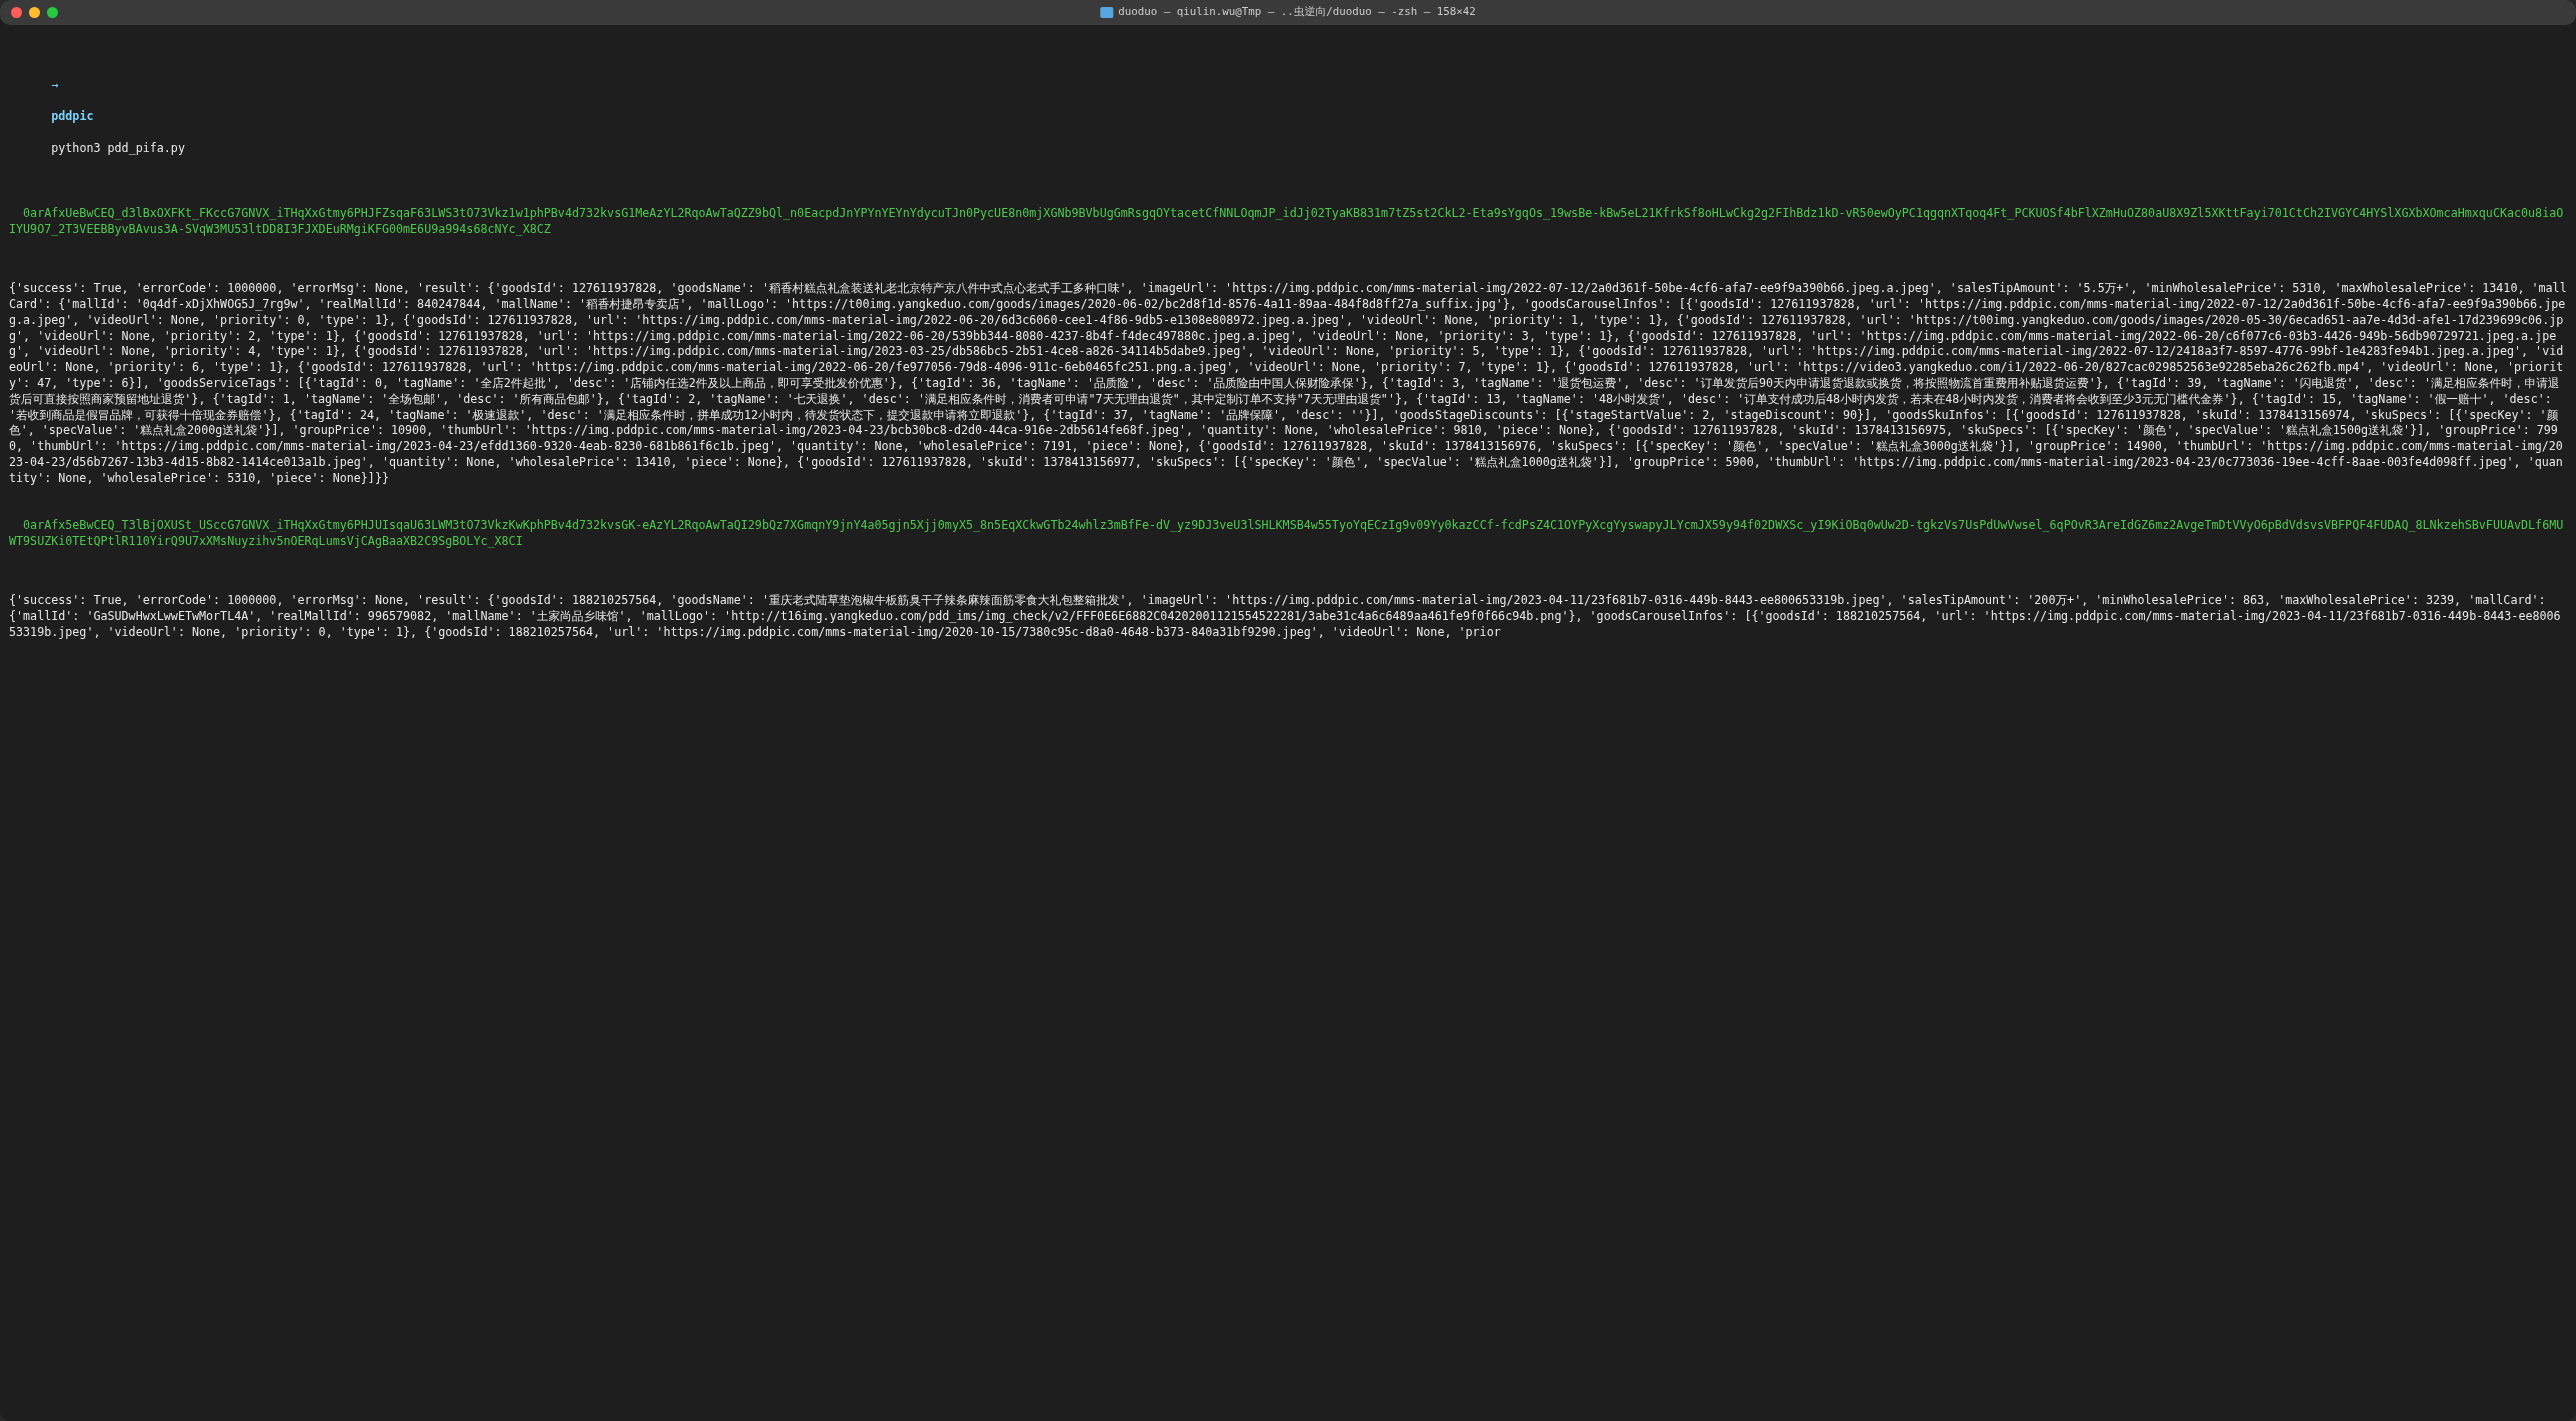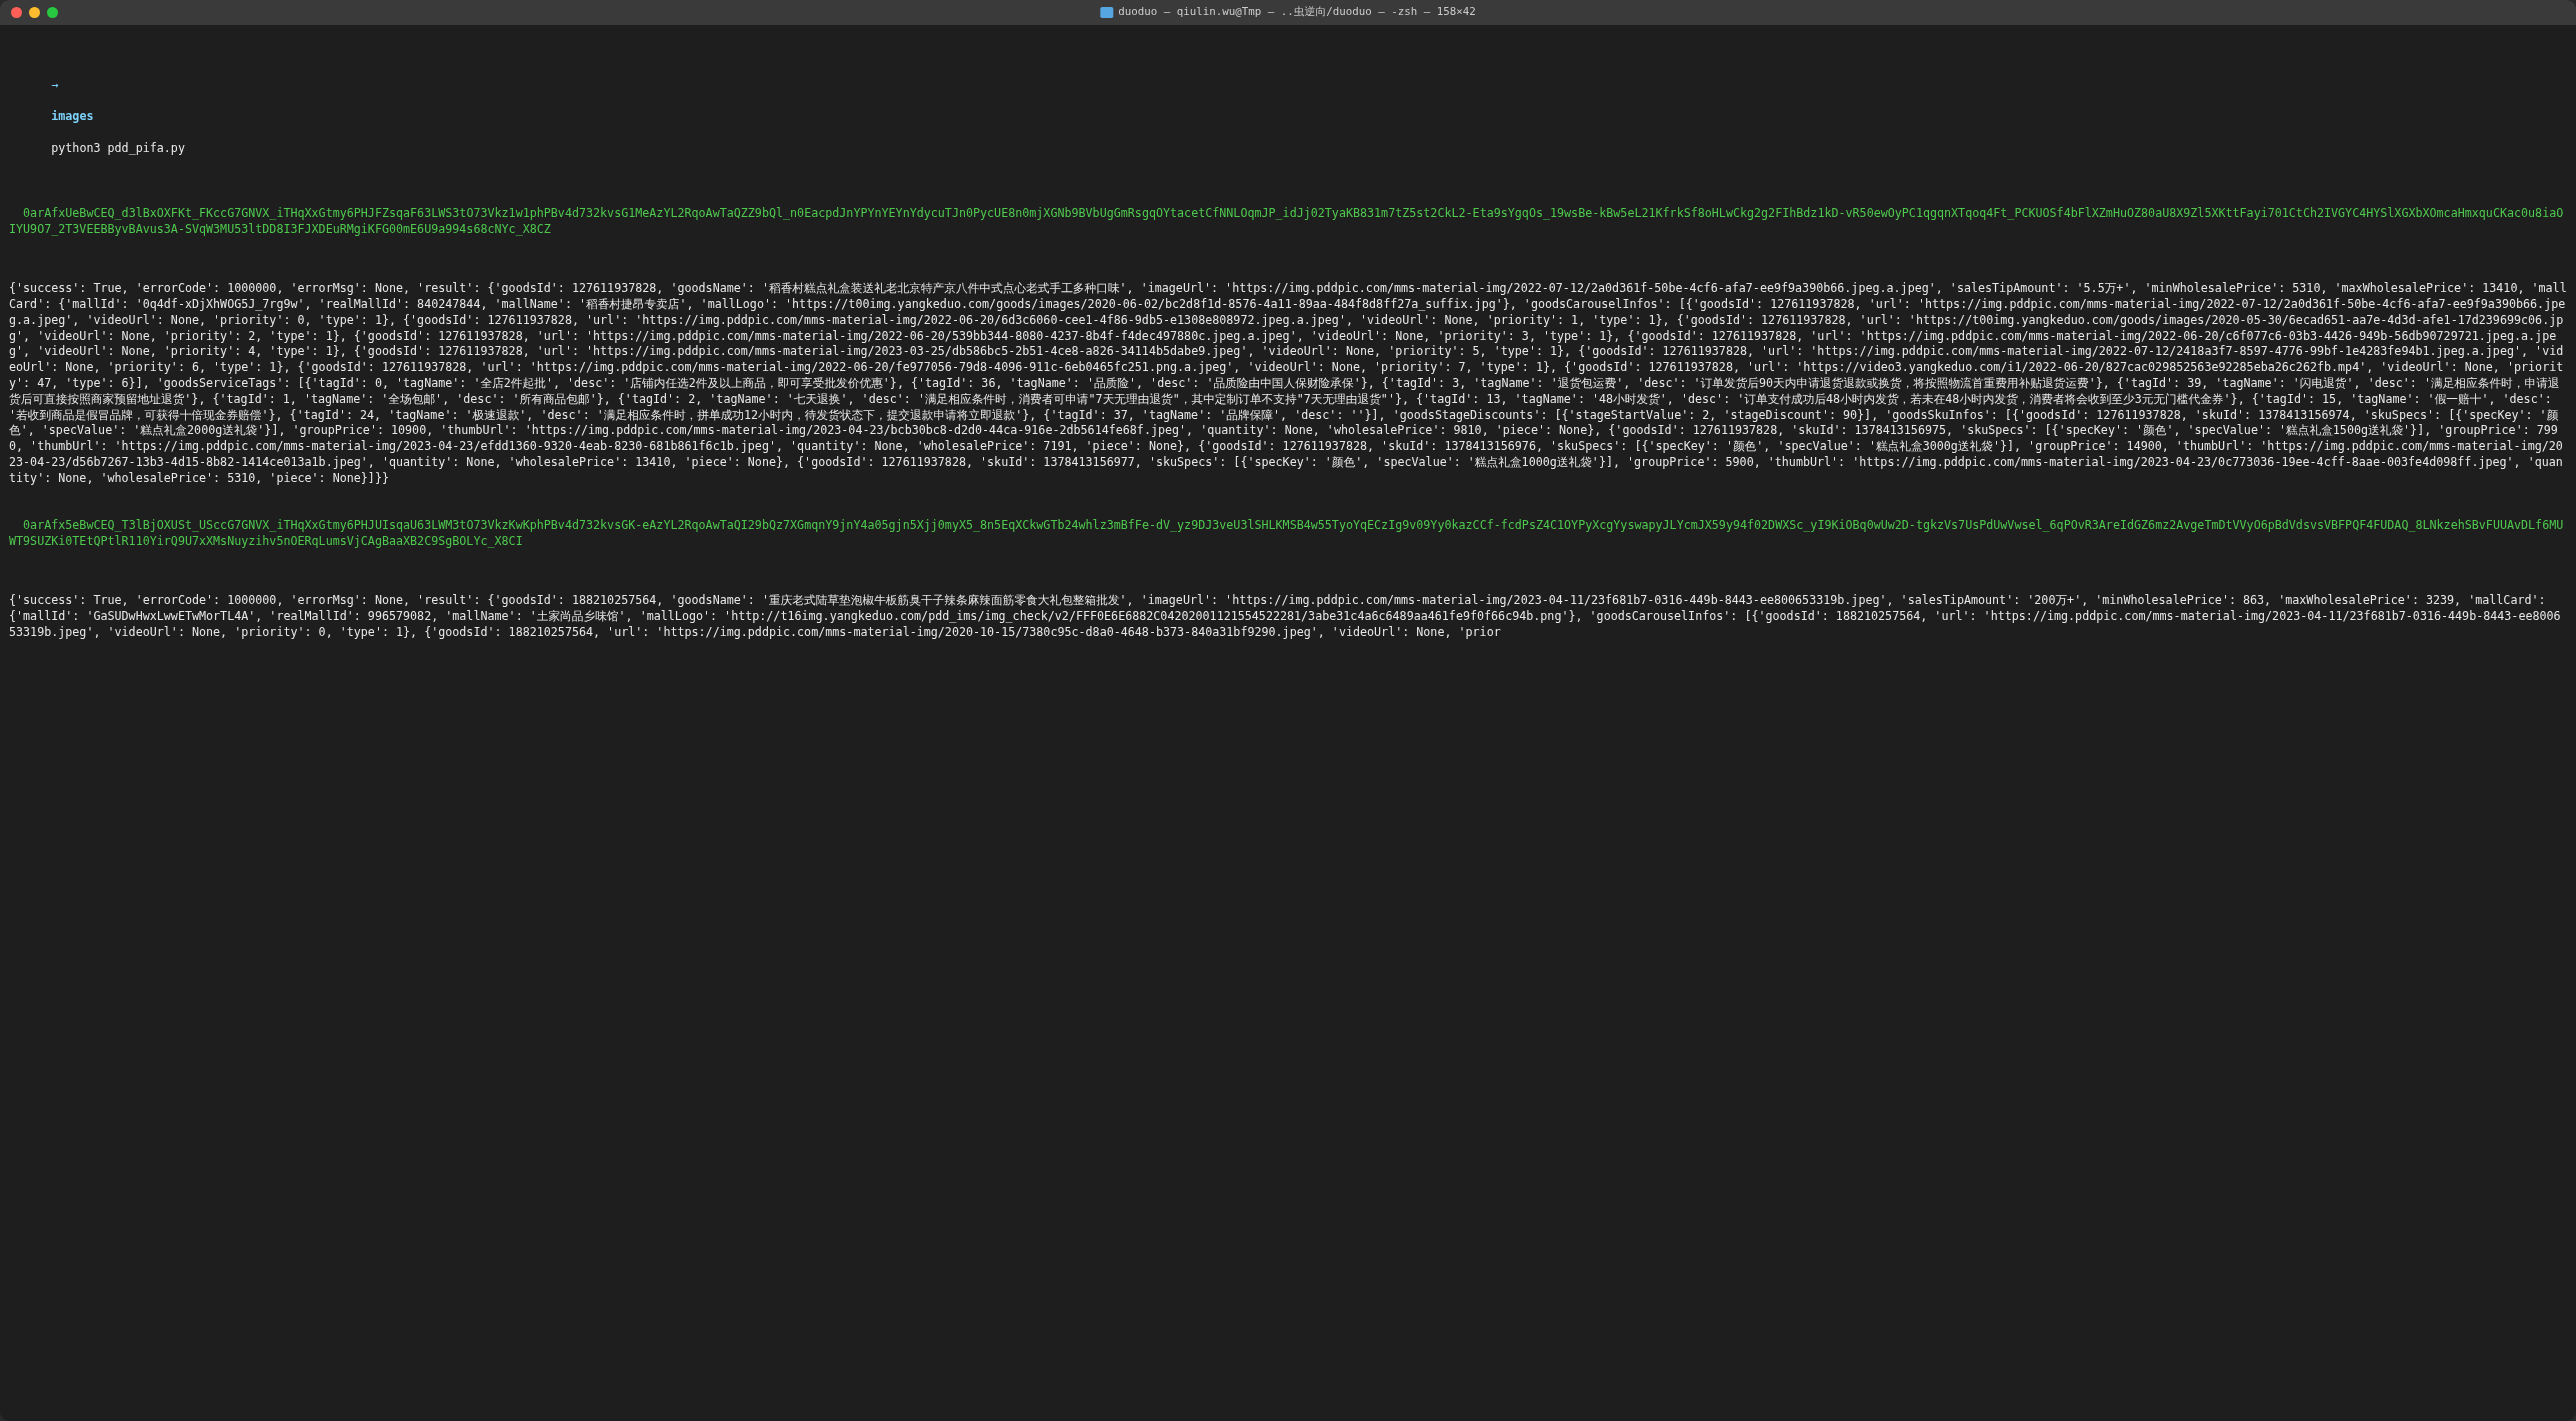--- a/index.html
+++ b/index.html
@@ -20,20 +20,21 @@
     flex-direction: column;
   }
   .titlebar {
     height: 25px;
     background: #3a3a3a;
     display: flex;
     align-items: center;
     padding: 0 10.8px;
     position: relative;
     flex-shrink: 0;
+    border-radius: 10px;
   }
   .traffic-lights {
     display: flex;
     gap: 7.2px;
     align-items: center;
   }
   .light { width: 10.8px; height: 10.8px; border-radius: 50%; }
   .red { background: #ff5f57; }
   .yellow { background: #febc2e; }
   .green { background: #28c840; }
@@ -82,21 +83,21 @@
     <div class="title">
       <span class="folder-icon"></span>
       <span>duoduo — qiulin.wu@Tmp — ..虫逆向/duoduo — -zsh — 158×42</span>
     </div>
   </div>
 
   <div class="terminal">
     <div class="prompt-line">
       <span class="arrow">→</span>
       <span>  </span>
-      <span class="dir">images</span>
+      <span class="dir">pddpic</span>
       <span> </span>
       <span class="cmd">python3 pdd_pifa.py</span>
     </div>
     <span class="token">  0arAfxUeBwCEQ_d3lBxOXFKt_FKccG7GNVX_iTHqXxGtmy6PHJFZsqaF63LWS3tO73Vkz1w1phPBv4d732kvsG1MeAzYL2RqoAwTaQZZ9bQl_n0EacpdJnYPYnYEYnYdycuTJn0PycUE8n0mjXGNb9BVbUgGmRsgqOYtacetCfNNLOqmJP_idJj02TyaKB831m7tZ5st2CkL2-Eta9sYgqOs_19wsBe-kBw5eL21KfrkSf8oHLwCkg2g2FIhBdz1kD-vR50ewOyPC1qgqnXTqoq4Ft_PCKUOSf4bFlXZmHuOZ80aU8X9Zl5XKttFayi701CtCh2IVGYC4HYSlXGXbXOmcaHmxquCKac0u8iaOIYU9O7_2T3VEEBByvBAvus3A-SVqW3MU53ltDD8I3FJXDEuRMgiKFG00mE6U9a994s68cNYc_X8CZ</span>
     <span class="output">{'success': True, 'errorCode': 1000000, 'errorMsg': None, 'result': {'goodsId': 127611937828, 'goodsName': '稻香村糕点礼盒装送礼老北京特产京八件中式点心老式手工多种口味', 'imageUrl': 'https://img.pddpic.com/mms-material-img/2022-07-12/2a0d361f-50be-4cf6-afa7-ee9f9a390b66.jpeg.a.jpeg', 'salesTipAmount': '5.5万+', 'minWholesalePrice': 5310, 'maxWholesalePrice': 13410, 'mallCard': {'mallId': '0q4df-xDjXhWOG5J_7rg9w', 'realMallId': 840247844, 'mallName': '稻香村捷昂专卖店', 'mallLogo': 'https://t00img.yangkeduo.com/goods/images/2020-06-02/bc2d8f1d-8576-4a11-89aa-484f8d8ff27a_suffix.jpg'}, 'goodsCarouselInfos': [{'goodsId': 127611937828, 'url': 'https://img.pddpic.com/mms-material-img/2022-07-12/2a0d361f-50be-4cf6-afa7-ee9f9a390b66.jpeg.a.jpeg', 'videoUrl': None, 'priority': 0, 'type': 1}, {'goodsId': 127611937828, 'url': 'https://img.pddpic.com/mms-material-img/2022-06-20/6d3c6060-cee1-4f86-9db5-e1308e808972.jpeg.a.jpeg', 'videoUrl': None, 'priority': 1, 'type': 1}, {'goodsId': 127611937828, 'url': 'https://t00img.yangkeduo.com/goods/images/2020-05-30/6ecad651-aa7e-4d3d-afe1-17d239699c06.jpg', 'videoUrl': None, 'priority': 2, 'type': 1}, {'goodsId': 127611937828, 'url': 'https://img.pddpic.com/mms-material-img/2022-06-20/539bb344-8080-4237-8b4f-f4dec497880c.jpeg.a.jpeg', 'videoUrl': None, 'priority': 3, 'type': 1}, {'goodsId': 127611937828, 'url': 'https://img.pddpic.com/mms-material-img/2022-06-20/c6f077c6-03b3-4426-949b-56db90729721.jpeg.a.jpeg', 'videoUrl': None, 'priority': 4, 'type': 1}, {'goodsId': 127611937828, 'url': 'https://img.pddpic.com/mms-material-img/2023-03-25/db586bc5-2b51-4ce8-a826-34114b5dabe9.jpeg', 'videoUrl': None, 'priority': 5, 'type': 1}, {'goodsId': 127611937828, 'url': 'https://img.pddpic.com/mms-material-img/2022-07-12/2418a3f7-8597-4776-99bf-1e4283fe94b1.jpeg.a.jpeg', 'videoUrl': None, 'priority': 6, 'type': 1}, {'goodsId': 127611937828, 'url': 'https://img.pddpic.com/mms-material-img/2022-06-20/fe977056-79d8-4096-911c-6eb0465fc251.png.a.jpeg', 'videoUrl': None, 'priority': 7, 'type': 1}, {'goodsId': 127611937828, 'url': 'https://video3.yangkeduo.com/i1/2022-06-20/827cac029852563e92285eba26c262fb.mp4', 'videoUrl': None, 'priority': 47, 'type': 6}], 'goodsServiceTags': [{'tagId': 0, 'tagName': '全店2件起批', 'desc': '店铺内任选2件及以上商品，即可享受批发价优惠'}, {'tagId': 36, 'tagName': '品质险', 'desc': '品质险由中国人保财险承保'}, {'tagId': 3, 'tagName': '退货包运费', 'desc': '订单发货后90天内申请退货退款或换货，将按照物流首重费用补贴退货运费'}, {'tagId': 39, 'tagName': '闪电退货', 'desc': '满足相应条件时，申请退货后可直接按照商家预留地址退货'}, {'tagId': 1, 'tagName': '全场包邮', 'desc': '所有商品包邮'}, {'tagId': 2, 'tagName': '七天退换', 'desc': '满足相应条件时，消费者可申请"7天无理由退货"，其中定制订单不支持"7天无理由退货"'}, {'tagId': 13, 'tagName': '48小时发货', 'desc': '订单支付成功后48小时内发货，若未在48小时内发货，消费者将会收到至少3元无门槛代金券'}, {'tagId': 15, 'tagName': '假一赔十', 'desc': '若收到商品是假冒品牌，可获得十倍现金券赔偿'}, {'tagId': 24, 'tagName': '极速退款', 'desc': '满足相应条件时，拼单成功12小时内，待发货状态下，提交退款申请将立即退款'}, {'tagId': 37, 'tagName': '品牌保障', 'desc': ''}], 'goodsStageDiscounts': [{'stageStartValue': 2, 'stageDiscount': 90}], 'goodsSkuInfos': [{'goodsId': 127611937828, 'skuId': 1378413156974, 'skuSpecs': [{'specKey': '颜色', 'specValue': '糕点礼盒2000g送礼袋'}], 'groupPrice': 10900, 'thumbUrl': 'https://img.pddpic.com/mms-material-img/2023-04-23/bcb30bc8-d2d0-44ca-916e-2db5614fe68f.jpeg', 'quantity': None, 'wholesalePrice': 9810, 'piece': None}, {'goodsId': 127611937828, 'skuId': 1378413156975, 'skuSpecs': [{'specKey': '颜色', 'specValue': '糕点礼盒1500g送礼袋'}], 'groupPrice': 7990, 'thumbUrl': 'https://img.pddpic.com/mms-material-img/2023-04-23/efdd1360-9320-4eab-8230-681b861f6c1b.jpeg', 'quantity': None, 'wholesalePrice': 7191, 'piece': None}, {'goodsId': 127611937828, 'skuId': 1378413156976, 'skuSpecs': [{'specKey': '颜色', 'specValue': '糕点礼盒3000g送礼袋'}], 'groupPrice': 14900, 'thumbUrl': 'https://img.pddpic.com/mms-material-img/2023-04-23/d56b7267-13b3-4d15-8b82-1414ce013a1b.jpeg', 'quantity': None, 'wholesalePrice': 13410, 'piece': None}, {'goodsId': 127611937828, 'skuId': 1378413156977, 'skuSpecs': [{'specKey': '颜色', 'specValue': '糕点礼盒1000g送礼袋'}], 'groupPrice': 5900, 'thumbUrl': 'https://img.pddpic.com/mms-material-img/2023-04-23/0c773036-19ee-4cff-8aae-003fe4d098ff.jpeg', 'quantity': None, 'wholesalePrice': 5310, 'piece': None}]}}</span>
     <span class="token">  0arAfx5eBwCEQ_T3lBjOXUSt_USccG7GNVX_iTHqXxGtmy6PHJUIsqaU63LWM3tO73VkzKwKphPBv4d732kvsGK-eAzYL2RqoAwTaQI29bQz7XGmqnY9jnY4a05gjn5Xjj0myX5_8n5EqXCkwGTb24whlz3mBfFe-dV_yz9DJ3veU3lSHLKMSB4w55TyoYqECzIg9v09Yy0kazCCf-fcdPsZ4C1OYPyXcgYyswapyJLYcmJX59y94f02DWXSc_yI9KiOBq0wUw2D-tgkzVs7UsPdUwVwsel_6qPOvR3AreIdGZ6mz2AvgeTmDtVVyO6pBdVdsvsVBFPQF4FUDAQ_8LNkzehSBvFUUAvDLf6MUWT9SUZKi0TEtQPtlR110YirQ9U7xXMsNuyzihv5nOERqLumsVjCAgBaaXB2C9SgBOLYc_X8CI</span>
     <span class="output">{'success': True, 'errorCode': 1000000, 'errorMsg': None, 'result': {'goodsId': 188210257564, 'goodsName': '重庆老式陆草垫泡椒牛板筋臭干子辣条麻辣面筋零食大礼包整箱批发', 'imageUrl': 'https://img.pddpic.com/mms-material-img/2023-04-11/23f681b7-0316-449b-8443-ee800653319b.jpeg', 'salesTipAmount': '200万+', 'minWholesalePrice': 863, 'maxWholesalePrice': 3239, 'mallCard': {'mallId': 'GaSUDwHwxLwwETwMorTL4A', 'realMallId': 996579082, 'mallName': '土家尚品乡味馆', 'mallLogo': 'http://t16img.yangkeduo.com/pdd_ims/img_check/v2/FFF0E6E6882C04202001121554522281/3abe31c4a6c6489aa461fe9f0f66c94b.png'}, 'goodsCarouselInfos': [{'goodsId': 188210257564, 'url': 'https://img.pddpic.com/mms-material-img/2023-04-11/23f681b7-0316-449b-8443-ee800653319b.jpeg', 'videoUrl': None, 'priority': 0, 'type': 1}, {'goodsId': 188210257564, 'url': 'https://img.pddpic.com/mms-material-img/2020-10-15/7380c95c-d8a0-4648-b373-840a31bf9290.jpeg', 'videoUrl': None, 'prior</span>
   </div>
 </div>
 

